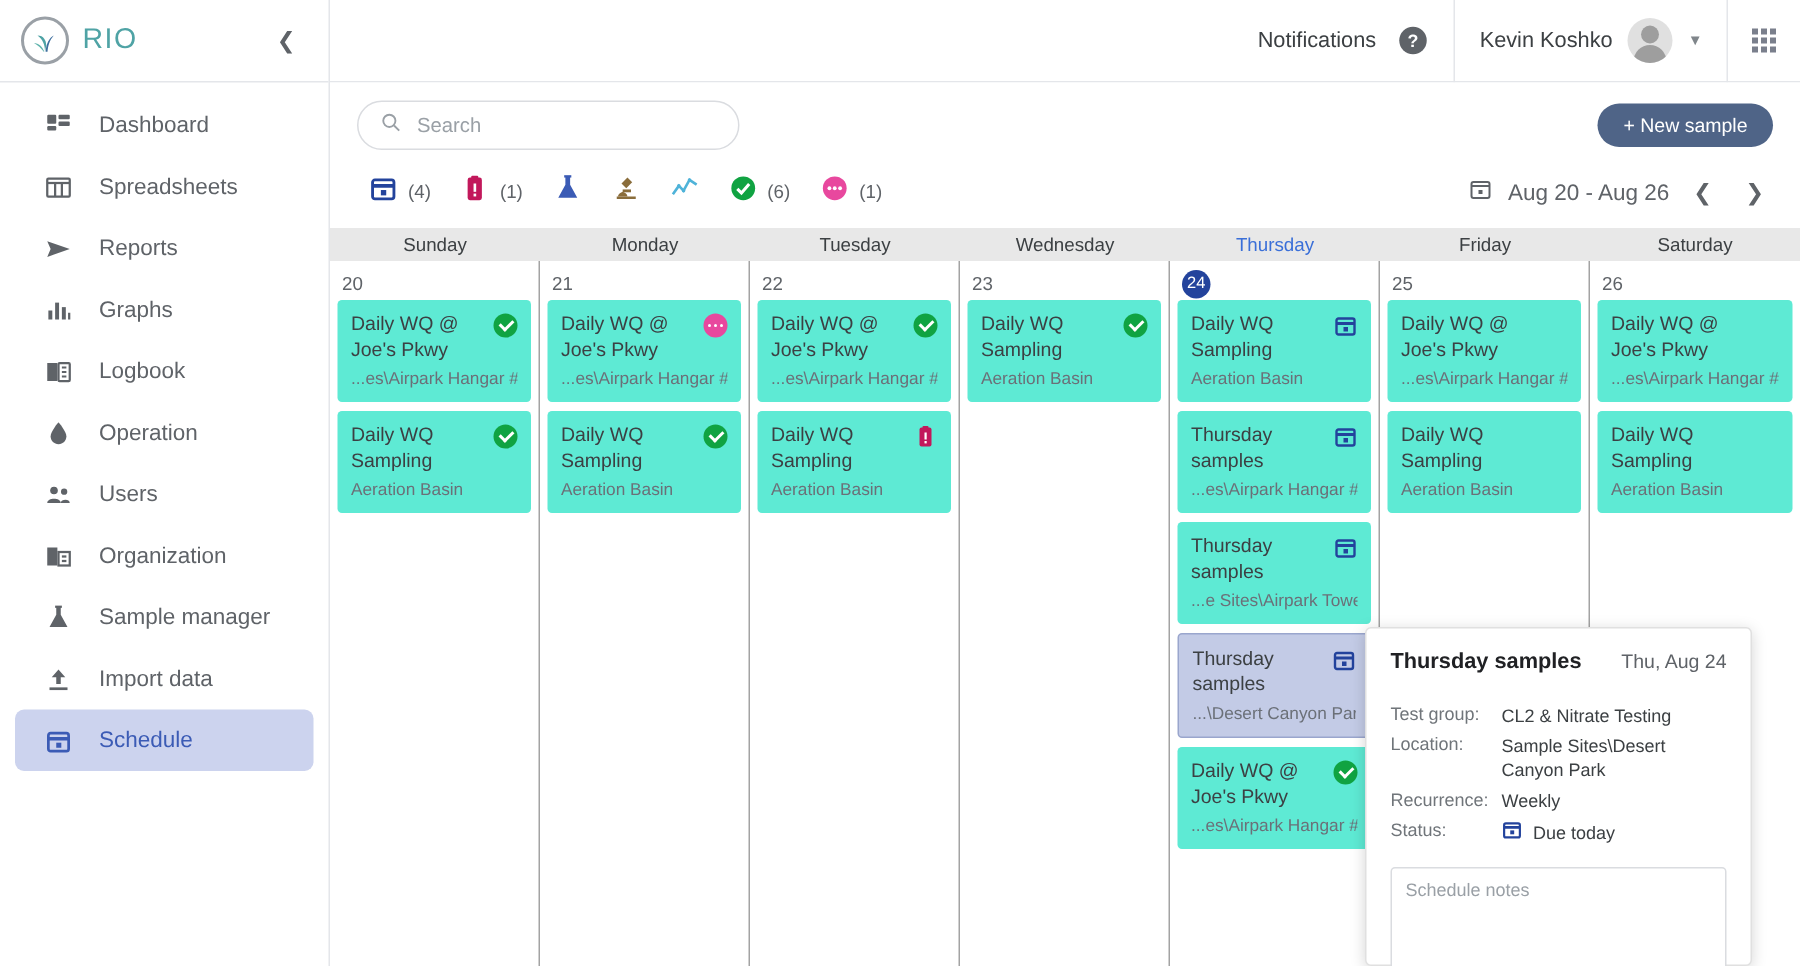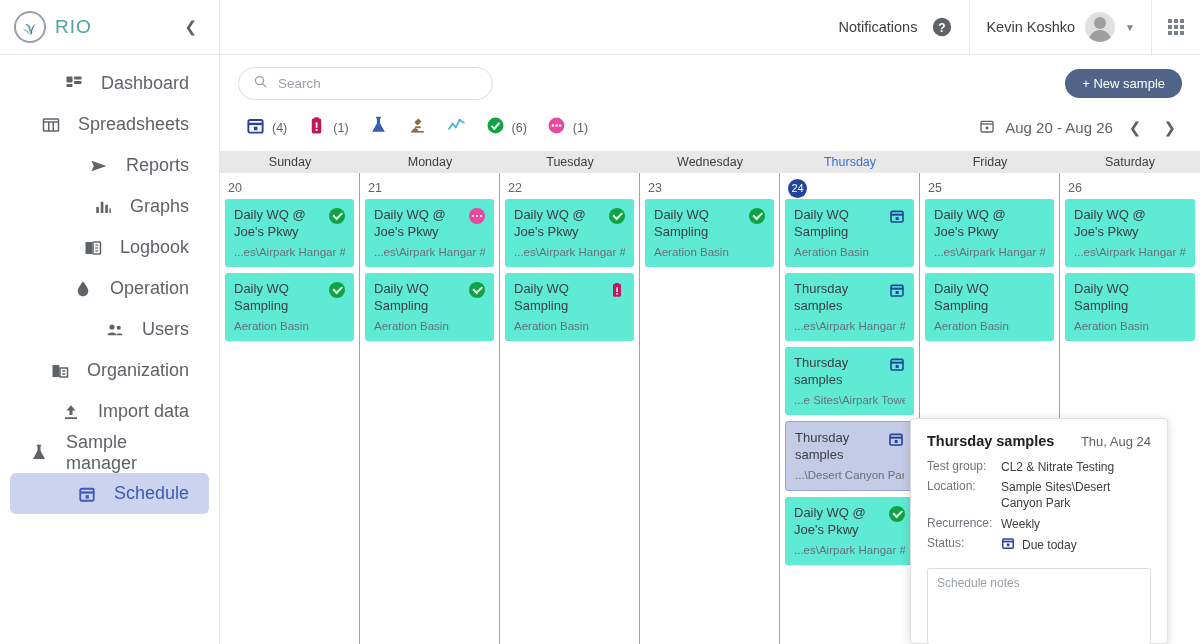--- a/index.html
+++ b/index.html
@@ -35,21 +35,21 @@
     font-size: 19px; letter-spacing: 1px; color: #4fa3a5; font-weight: 500;
   }
   .collapse-btn {
     color: #5f6368; font-size: 15px; padding: 4px 8px; cursor: pointer;
   }
   .nav { padding-top: 8px; }
   .nav-item {
     display: flex; align-items: center; gap: 18px;
     height: 41px; margin: 0 10px; padding: 0 20px;
     border-radius: 6px; cursor: pointer;
-    color: #5f6368; font-size: 18px; justify-content: flex-end;
+    color: #5f6368; font-size: 15px;
   }
   .nav-item .ico {
     width: 18px; height: 18px; display: flex;
     align-items: center; justify-content: center; flex: 0 0 18px;
   }
   .nav-item.active { background: #ccd3ee; color: #3b5bb5; }
   .nav-item.active .ico svg { fill: #3b5bb5; }
   .nav-item .ico svg { fill: #5f6368; }
 
   
@@ -191,21 +191,21 @@
   .popup {
     position: absolute; left: 910px; top: 418px;
     width: 258px; height: 226px; background: #fff;
     border: 1px solid #e0e0e0; border-radius: 4px;
     box-shadow: 0 2px 10px rgba(0,0,0,.17);
     padding: 14px 16px 0 16px; z-index: 20;
   }
   .pop-head { display: flex; align-items: baseline; justify-content: space-between; }
   .pop-title { font-size: 14.5px; font-weight: bold; color: #202124; }
   .pop-date { font-size: 13px; color: #5f6368; }
-  .pop-rows { margin-top: 10px; }
+  .pop-rows { margin-top: 20px; }
   .pop-row { display: flex; font-size: 12px; margin-bottom: 4px; }
   .pop-k { width: 74px; flex: 0 0 74px; color: #70757a; }
   .pop-v { color: #3c4043; line-height: 1.35; }
   .pop-status { display: flex; align-items: center; gap: 7px; }
   .notes {
     margin-top: 10px; height: 77px; border: 1px solid #dadce0;
     border-radius: 3px; padding: 7px 9px; font-size: 12px; color: #9aa0a6;
     width: 100%; resize: none; outline: none;
     font-family: "Liberation Sans", sans-serif; background: #fff;
   }
@@ -310,34 +310,34 @@
               <rect x="12" y="8" width="10" height="12" fill="none" stroke="#5f6368" stroke-width="2"></rect>
               <rect x="15" y="11" width="4" height="2" fill="#5f6368"></rect>
               <rect x="15" y="15" width="4" height="2" fill="#5f6368"></rect>
             </svg>
           </span>
           <span>Organization</span>
         </div>
         <div class="nav-item">
           <span class="ico">
             <svg width="18" height="18" viewBox="0 0 24 24" aria-hidden="true">
+              <path d="M10 2 H14 V9 L20 20 H4 L10 9 Z" fill="#5f6368"></path>
+              <rect x="9" y="1" width="6" height="2" fill="#5f6368"></rect>
+            </svg>
+          </span>
+          <span>Sample manager</span>
+        </div>
+        <div class="nav-item">
+          <span class="ico">
+            <svg width="18" height="18" viewBox="0 0 24 24" aria-hidden="true">
               <path d="M12 3 L18 10 H14 V16 H10 V10 H6 Z" fill="#5f6368"></path>
               <rect x="4" y="19" width="16" height="2.4" fill="#5f6368"></rect>
             </svg>
           </span>
           <span>Import data</span>
-        </div>
-        <div class="nav-item">
-          <span class="ico">
-            <svg width="18" height="18" viewBox="0 0 24 24" aria-hidden="true">
-              <path d="M10 2 H14 V9 L20 20 H4 L10 9 Z" fill="#5f6368"></path>
-              <rect x="9" y="1" width="6" height="2" fill="#5f6368"></rect>
-            </svg>
-          </span>
-          <span>Sample manager</span>
         </div>
         <div class="nav-item active">
           <span class="ico">
             <svg width="18" height="18" viewBox="0 0 24 24" aria-hidden="true">
               <rect x="3" y="5" width="18" height="16" rx="2" fill="none" stroke="#3b5bb5" stroke-width="2.4"></rect>
               <line x1="3" y1="10" x2="21" y2="10" stroke="#3b5bb5" stroke-width="3"></line>
               <rect x="10" y="13.5" width="4.5" height="4.5" fill="#3b5bb5"></rect>
             </svg>
           </span>
           <span>Schedule</span>

